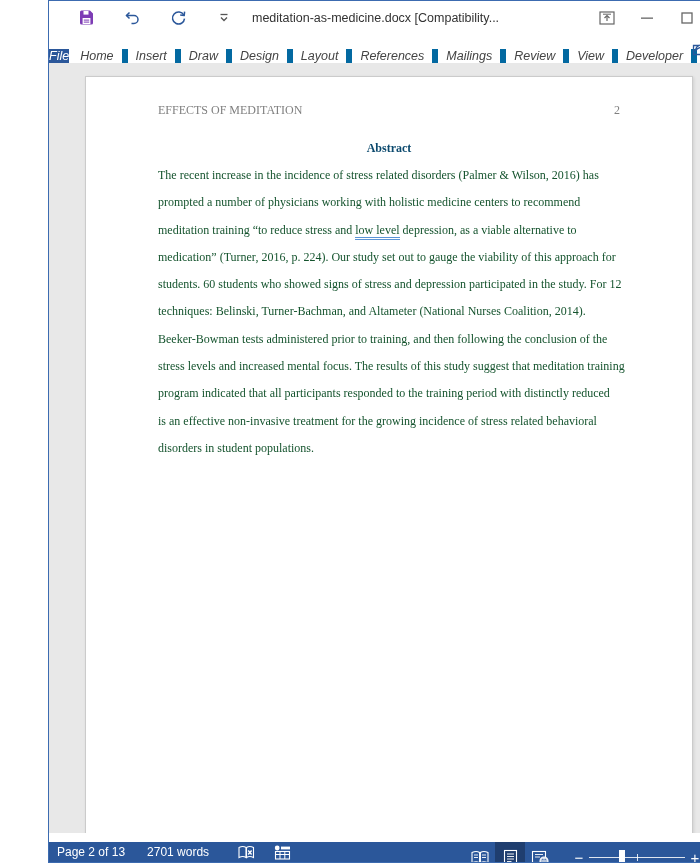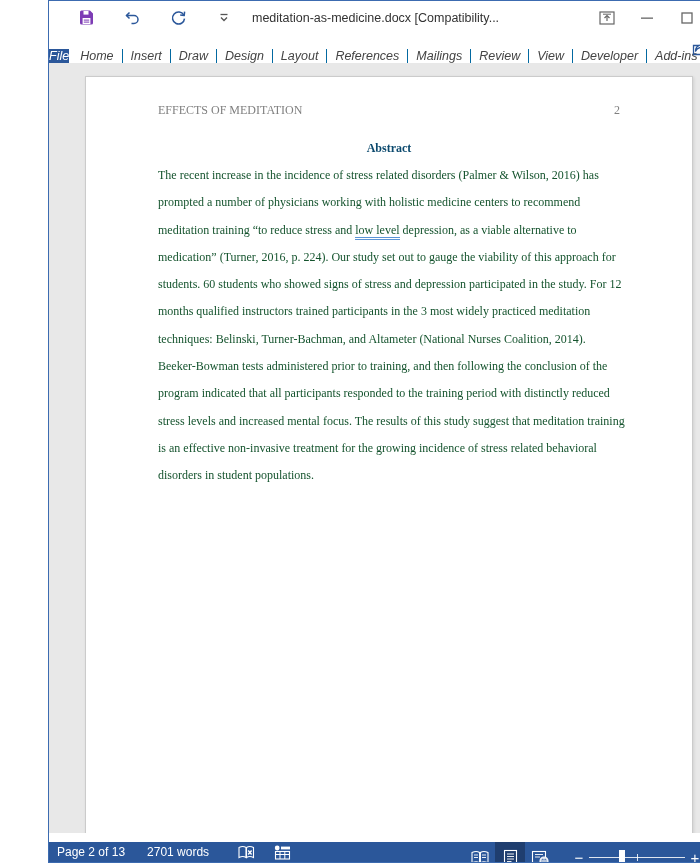--- a/index.html
+++ b/index.html
@@ -30,21 +30,21 @@
     position:relative; height:29px; background:#ffffff;
     display:flex; align-items:flex-end;font-style:italic;
   }
   .file-tab {
     width:63px; background:#2b579a; color:#fff; font-size:12.5px;
     display:flex; align-items:center; justify-content:center; cursor:pointer;
   }
   .tabs { display:flex; align-items:stretch; margin-left:3px; }
   .tab {
     display:flex; align-items:center; padding:0 8px; font-size:12.5px; color:#444;
-    border-right:1px solid #0369a1; cursor:pointer; white-space:nowrap;
+    border-right:6px solid #0369a1; cursor:pointer; white-space:nowrap;
   }
   .ribbon-right { position:absolute; right:6px; top:0; height:29px; display:flex; align-items:center; gap:8px; }
   .ribbon-right .icon-btn { width:22px; height:22px; display:flex; align-items:center; justify-content:center; cursor:pointer; }
 
   
   .doc-area {
     position:relative; height:770px; background:#e8e8e8; overflow:hidden;padding-left:46px;
   }
   .page {
     position:absolute; left:36px; top:13px; width:608px; height:1060px;
@@ -215,25 +215,24 @@
         <span>EFFECTS OF MEDITATION</span>
         <span>2</span>
       </div>
       <div class="abstract-title">Abstract</div>
       <div class="doc-body">
         <div class="doc-line">The recent increase in the incidence of stress related disorders (Palmer &amp; Wilson, 2016) has</div>
         <div class="doc-line">prompted a number of physicians working with holistic medicine centers to recommend</div>
         <div class="doc-line"><span>meditation training “to reduce stress and </span><span class="grammar-mark">low level</span><span> depression, as a viable alternative to</span></div>
         <div class="doc-line">medication” (Turner, 2016, p. 224). Our study set out to gauge the viability of this approach for</div>
         <div class="doc-line">students. 60 students who showed signs of stress and depression participated in the study. For 12</div>
-        <div class="doc-line">months qualified instructors trained participants in the 3 most widely practiced meditation</div>
         <div class="doc-line">techniques: Belinski, Turner-Bachman, and Altameter (National Nurses Coalition, 2014).</div>
         <div class="doc-line">Beeker-Bowman tests administered prior to training, and then following the conclusion of the</div>
+        <div class="doc-line">stress levels and increased mental focus. The results of this study suggest that meditation training</div>
         <div class="doc-line">program indicated that all participants responded to the training period with distinctly reduced</div>
-        <div class="doc-line">stress levels and increased mental focus. The results of this study suggest that meditation training</div>
         <div class="doc-line">is an effective non-invasive treatment for the growing incidence of stress related behavioral</div>
         <div class="doc-line">disorders in student populations.</div>
       </div>
     </div>
     <div class="v-scrollbar">
       <div class="v-scroll-thumb"></div>
     </div>
   </div>
 
   <div class="statusbar">

